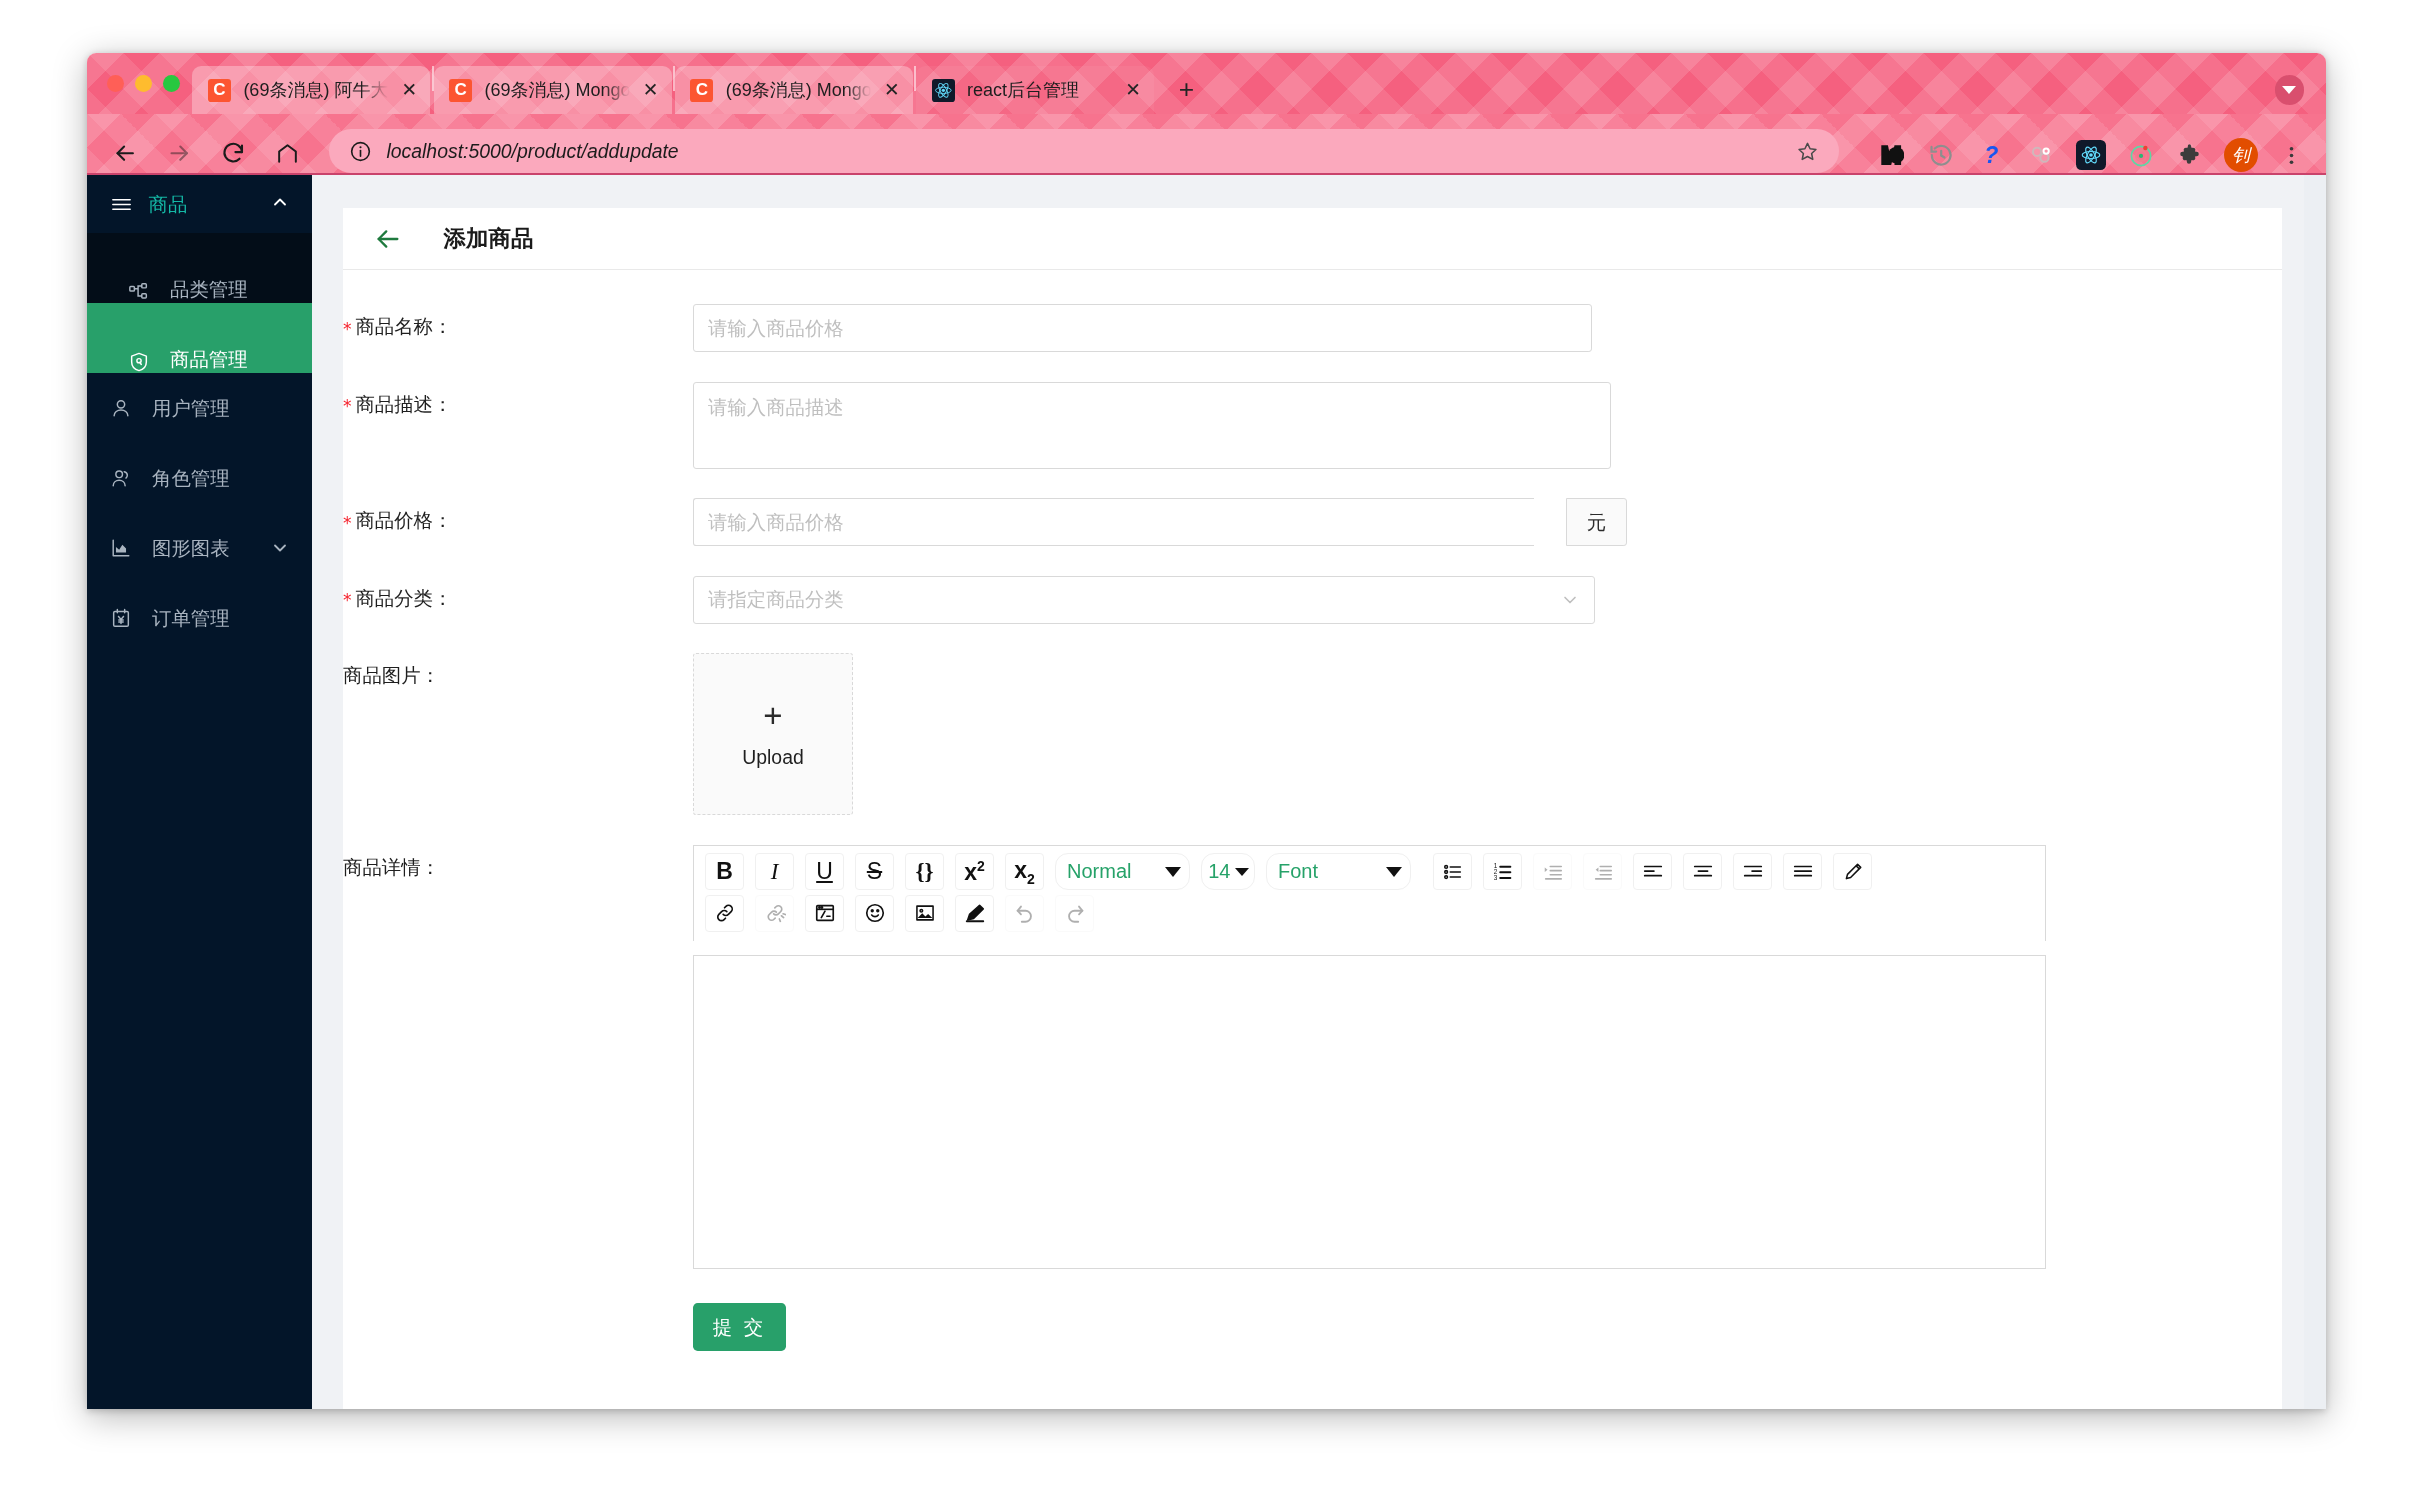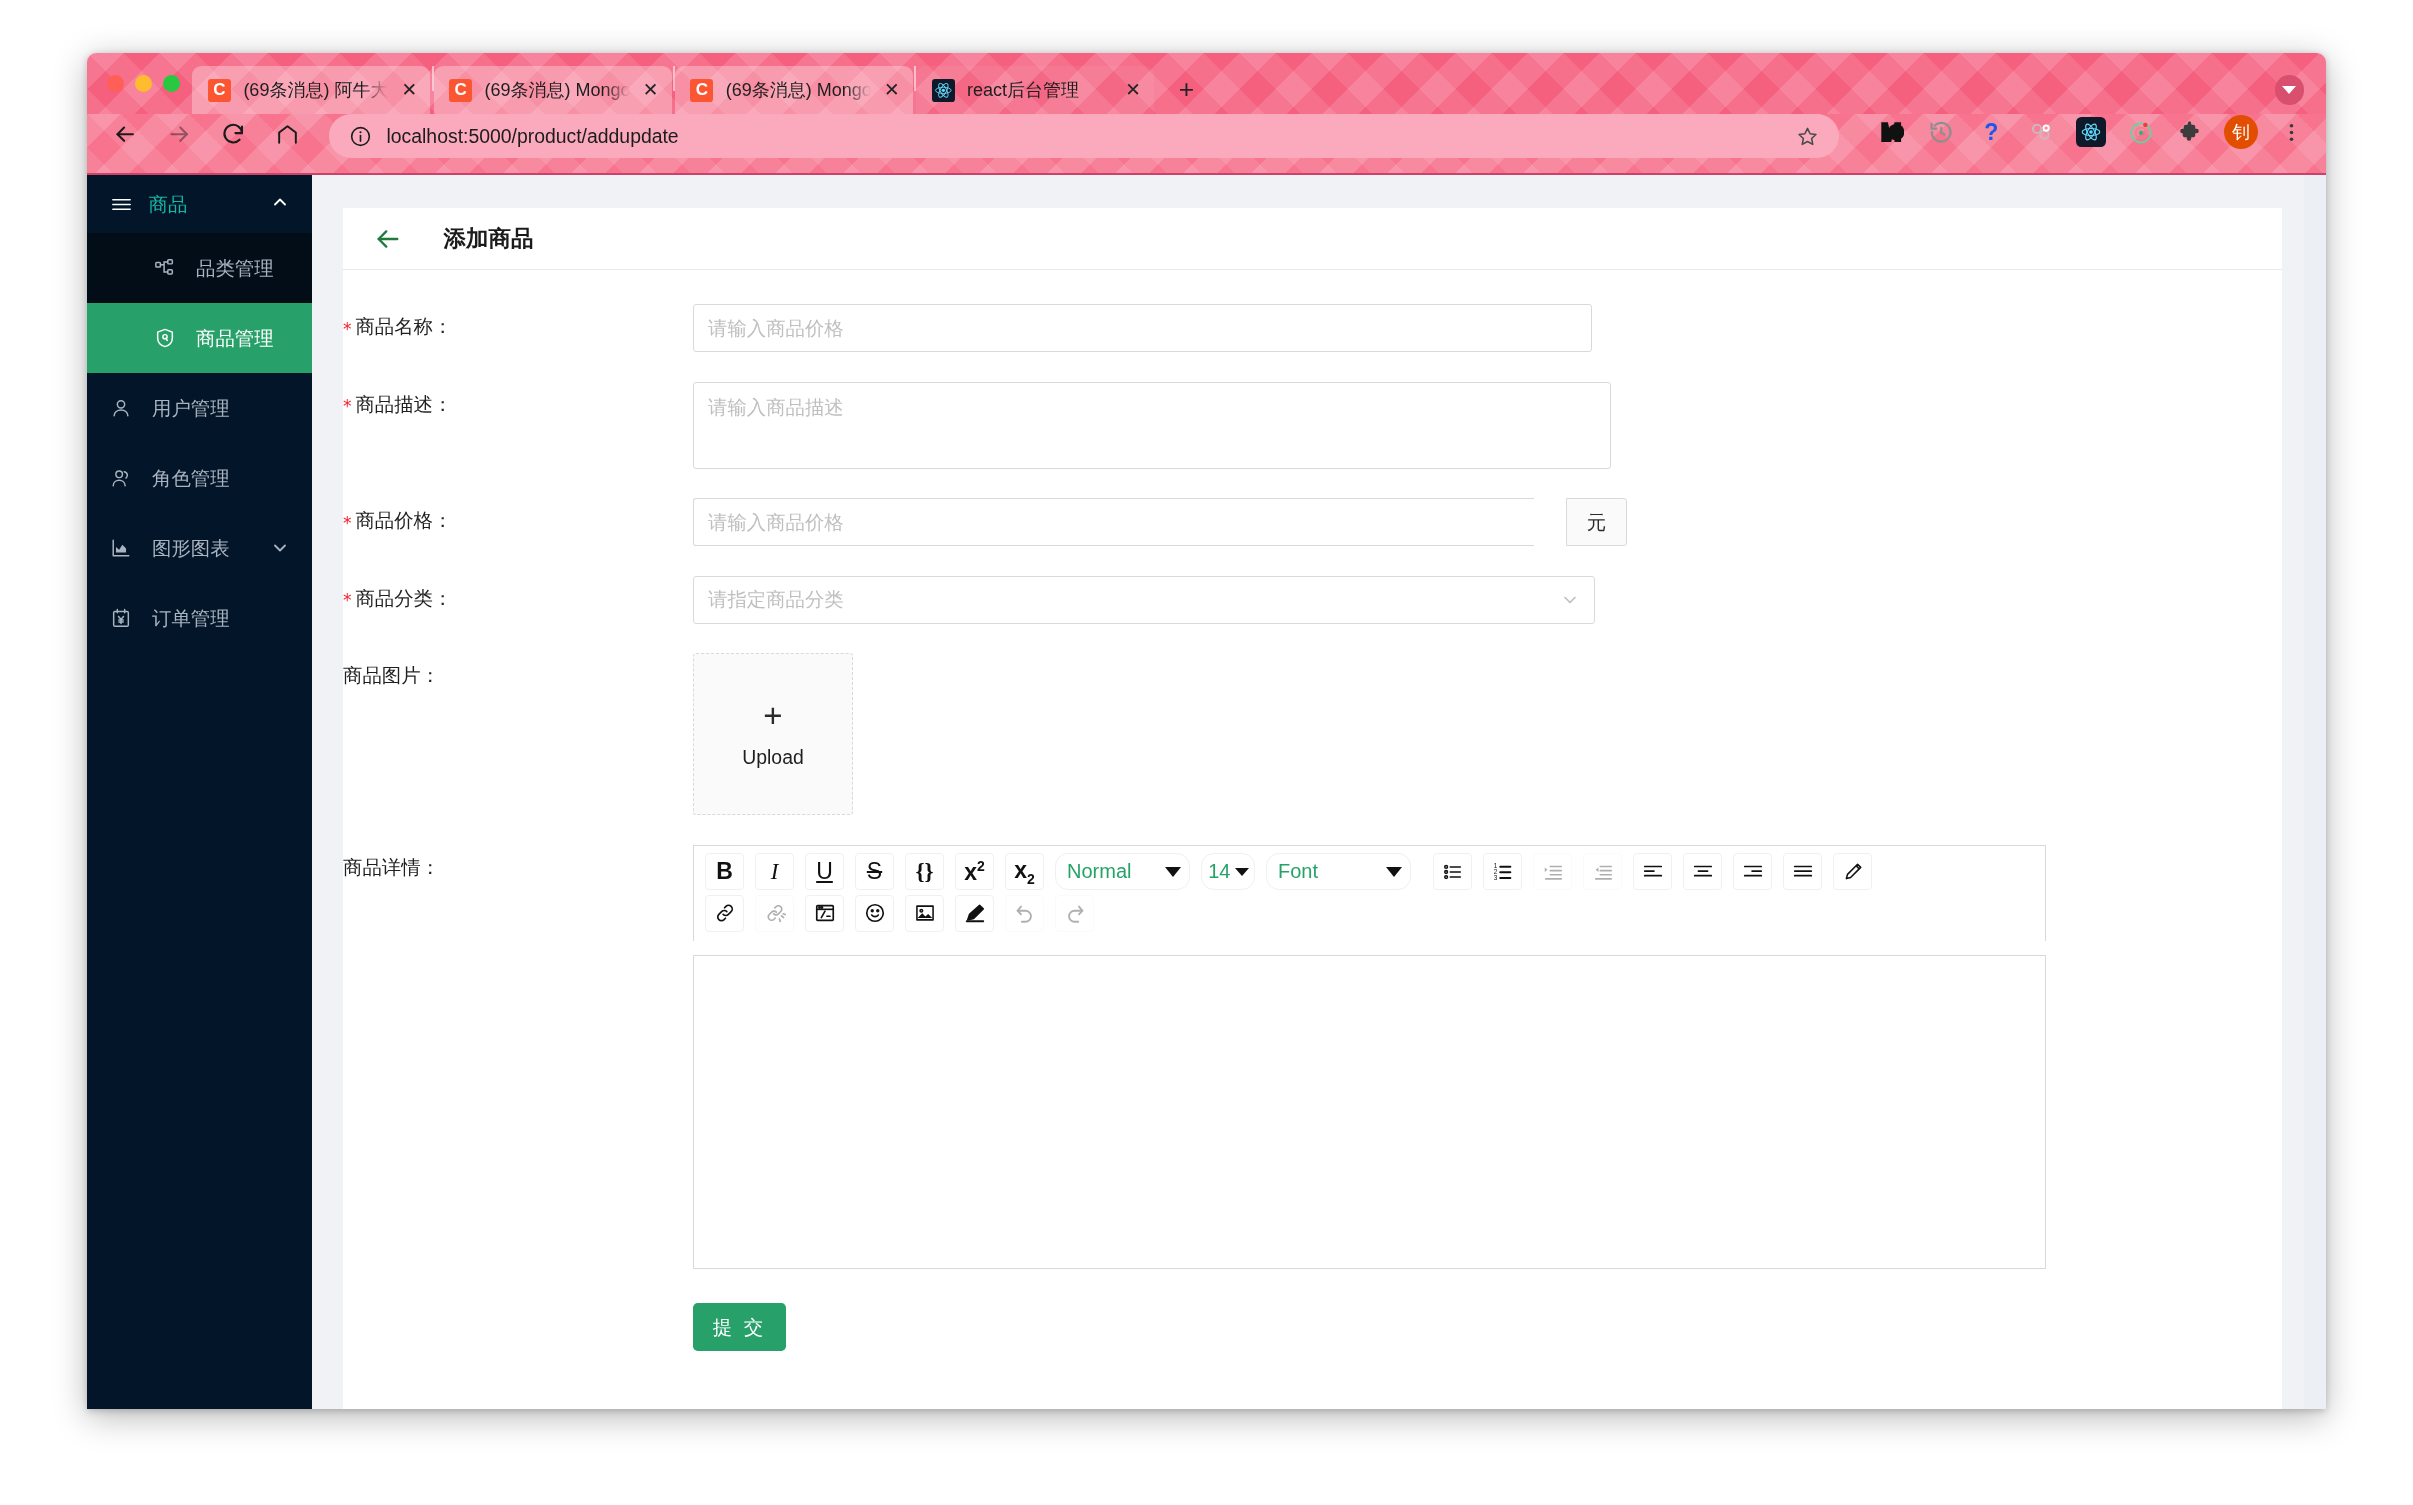--- a/index.html
+++ b/index.html
@@ -95,23 +95,24 @@
   #profile-avatar .caret { width:0;height:0;border-left:7px solid transparent;border-right:7px solid transparent;border-top:8.6px solid #fff; }
 
   
   #toolbar {
     height: 61px;
     background: #f7738e;
     background-image:
       linear-gradient(135deg, rgba(255,255,255,0.16) 25%, transparent 25%, transparent 50%, rgba(255,255,255,0.16) 50%, rgba(255,255,255,0.16) 75%, transparent 75%),
       linear-gradient(45deg, rgba(255,255,255,0.10) 25%, transparent 25%, transparent 50%, rgba(255,255,255,0.10) 50%, rgba(255,255,255,0.10) 75%, transparent 75%);
     background-size: 68px 68px, 68px 68px;
-    display: flex; align-items: flex-start;
+    display: flex; align-items: flex-end;
     padding: 0 17px 0 18.7px;
     border-bottom: 2.3px solid #c9436b;
+    font-style: italic;
   }
   .nav-btn {
     width: 40px; height: 40px; margin-right: 14px;
     display: flex; align-items: center; justify-content: center;
     color: #1b1b1b;
   }
   #omnibox {
     flex: 1 1 auto; height: 44px; margin: 0 20px 0 7.8px;
     background: #fba9bd; border-radius: 23px;
     display: flex; align-items: center; padding: 0 20px;
@@ -150,21 +151,21 @@
     padding: 0 22px 0 23px; color: #14b8a6; font-size: 19.4px;
   }
   .menu-group-header .hamburger { margin-right: 15.6px; display:flex; }
   .menu-group-header .grp-label { flex: 1 1 auto; }
   .submenu { background: #030d18; }
   .menu-item {
     height: 70px; display: flex; align-items: center;
     font-size: 19.4px; color: #a9b4c0;
     padding: 0 22px 0 23px;
   }
-  .menu-item.sub { padding-left: 67px; background: #030d18; }
+  .menu-item.sub { padding-left: 41px; background: #030d18; align-items: flex-end; }
   .menu-item.selected { background: #28a06a; color: #ffffff; }
   .menu-item .mi-icon { flex: 0 0 26.4px; width: 26.4px; margin-right: 15.6px; display: flex; align-items: center; }
   .menu-item .mi-label { flex: 1 1 auto; white-space: nowrap; }
   .menu-item .mi-caret { flex: 0 0 auto; display:flex; }
 
   
   #content-col { flex: 1 1 auto; min-width: 0; display: flex; flex-direction: column; position: relative; background: #f0f2f5; }
   #card {
     margin: 33px 44px 0 31px;
     background: #ffffff;

